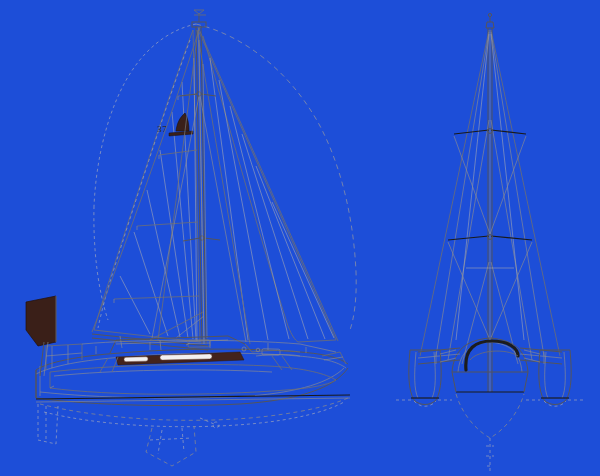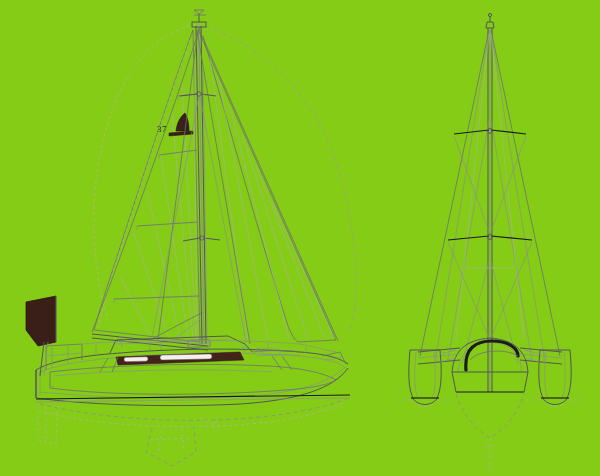--- a/index.html
+++ b/index.html
@@ -1,19 +1,19 @@
 <!DOCTYPE html>
 <html><head>
 <meta charset="utf-8">
 <title>Sailboat Line Drawing</title>
 <style>
   html,body{margin:0;padding:0;background:#ffffff;}
   body{width:600px;height:476px;overflow:hidden;
        font-family:"Liberation Serif", serif;}
-  #stage{position:relative;width:600px;height:476px;background:#84cc16;}
+  #stage{position:relative;width:600px;height:476px;background:#1d4ed8;}
   svg{display:block;}
   .ln{fill:none;stroke:#6f6f72;stroke-width:.8;}
   .ln2{fill:none;stroke:#55555a;stroke-width:1;}
   .lnf{fill:none;stroke:#8c8c90;stroke-width:.65;}
   .lnv{fill:none;stroke:#aeaeb2;stroke-width:.55;}
   .lnk{fill:none;stroke:#1a1a1a;stroke-width:1.15;}
   .dash{fill:none;stroke:#9a9a9e;stroke-width:.7;stroke-dasharray:5 4;}
   .dash2{fill:none;stroke:#8a8a8e;stroke-width:.75;stroke-dasharray:4 3.5;}
   .dashf{fill:none;stroke:#b4b4b8;stroke-width:.6;stroke-dasharray:3 3;}
   .sailnum{font-family:"Liberation Serif", serif;font-size:9px;

